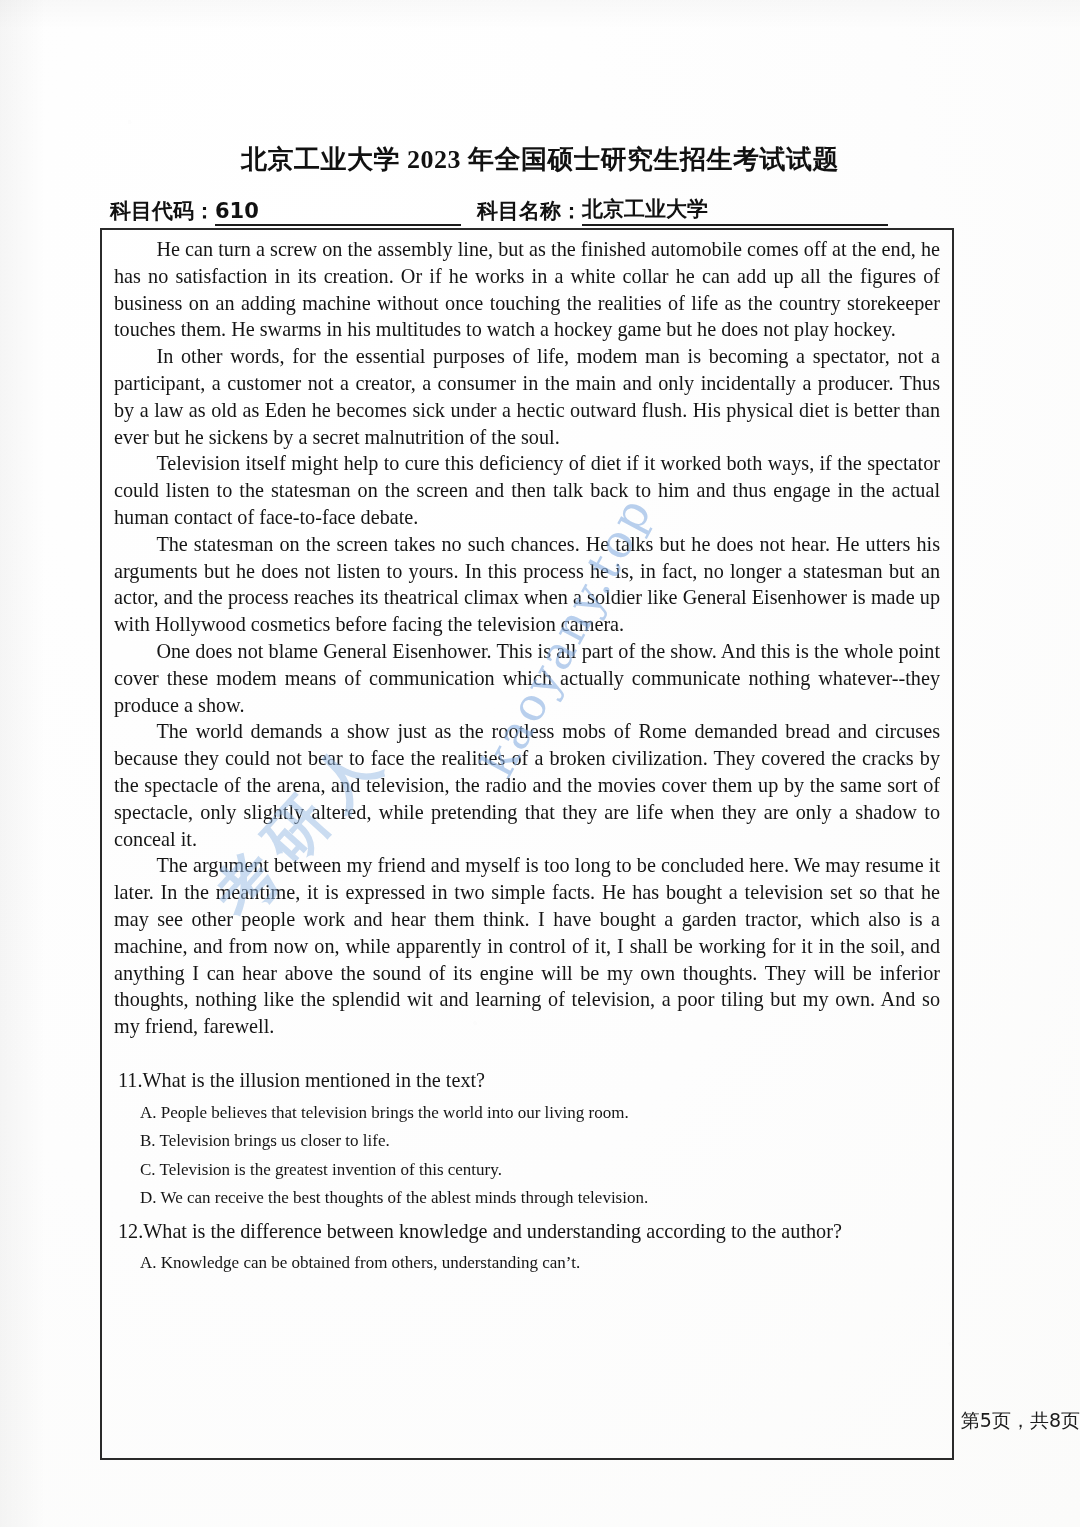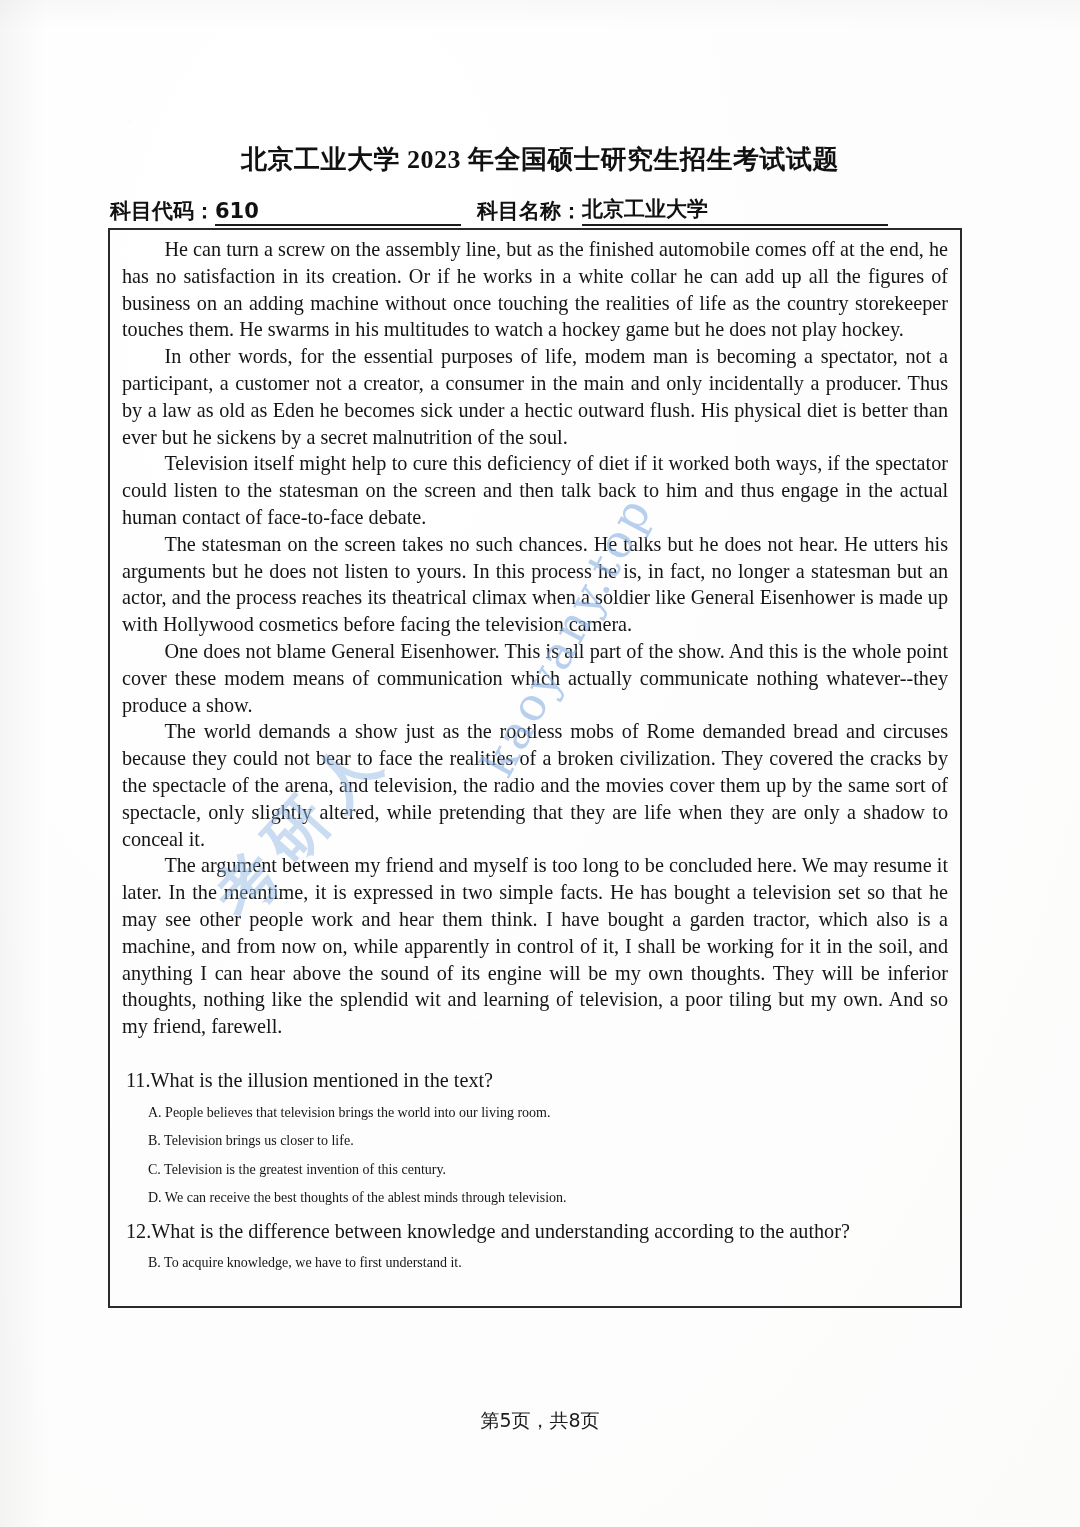--- a/index.html
+++ b/index.html
@@ -118,24 +118,24 @@
     font-weight: 700;
     padding-bottom: 1px;
   }
   .sl-field.code   { width: 246px; }
   .sl-field.name   { width: 306px; }
   .sl-gap { width: 16px; }
 
   
   .content-frame {
     position: absolute;
-    left: 108px;
+    left: 100px;
     top: 228px;
     width: 854px;
-    height: 1080px;
+    height: 1232px;
     border: 2px solid #2a2a2a;
     box-sizing: border-box;
     z-index: 2;
     background: transparent;
   }
   .content-inner {
     position: absolute;
     left: 12px;
     right: 12px;
     top: 6px;
@@ -158,32 +158,32 @@
   }
   .q-stem {
     margin: 4px;
     font-size: 20.2px;
     line-height: 28.6px;
     color: #151515;
     text-indent: 0;
   }
   .q-opt {
     margin: 0 0 0 26px;
-    font-size: 14px;
+    font-size: 17px;
     line-height: 28.6px;
     color: #151515;
   }
 
   
   .page-footer {
     position: absolute;
     left: 0;
     right: 0;
     top: 1408px;
-    text-align: center;
+    text-align: right;
     font-family: "DejaVu Sans", sans-serif;
     font-size: 19px;
     color: #1c1c1c;
     z-index: 4;
   }
 </style>
 </head>
 <body>
 
 <div class="page">
@@ -218,20 +218,20 @@
       <p class="para">The argument between my friend and myself is too long to be concluded here. We may resume it later. In the meantime, it is expressed in two simple facts. He has bought a television set so that he may see other people work and hear them think. I have bought a garden tractor, which also is a machine, and from now on, while apparently in control of it, I shall be working for it in the soil, and anything I can hear above the sound of its engine will be my own thoughts. They will be inferior thoughts, nothing like the splendid wit and learning of television, a poor tiling but my own. And so my friend, farewell.</p>
 
       <div class="questions">
         <p class="q-stem">11.What is the illusion mentioned in the text?</p>
         <p class="q-opt">A. People believes that television brings the world into our living room.</p>
         <p class="q-opt">B. Television brings us closer to life.</p>
         <p class="q-opt">C. Television is the greatest invention of this century.</p>
         <p class="q-opt">D. We can receive the best thoughts of the ablest minds through television.</p>
 
         <p class="q-stem">12.What is the difference between knowledge and understanding according to the author?</p>
-        <p class="q-opt">B. To acquire knowledge, we have to first understand it.</p>
+        <p class="q-opt">A. Knowledge can be obtained from others, understanding can’t.</p>
       </div>
 
     </div>
   </div>
 
   <div class="page-footer">第5页，共8页</div>
 </div>
 
 </body></html>

